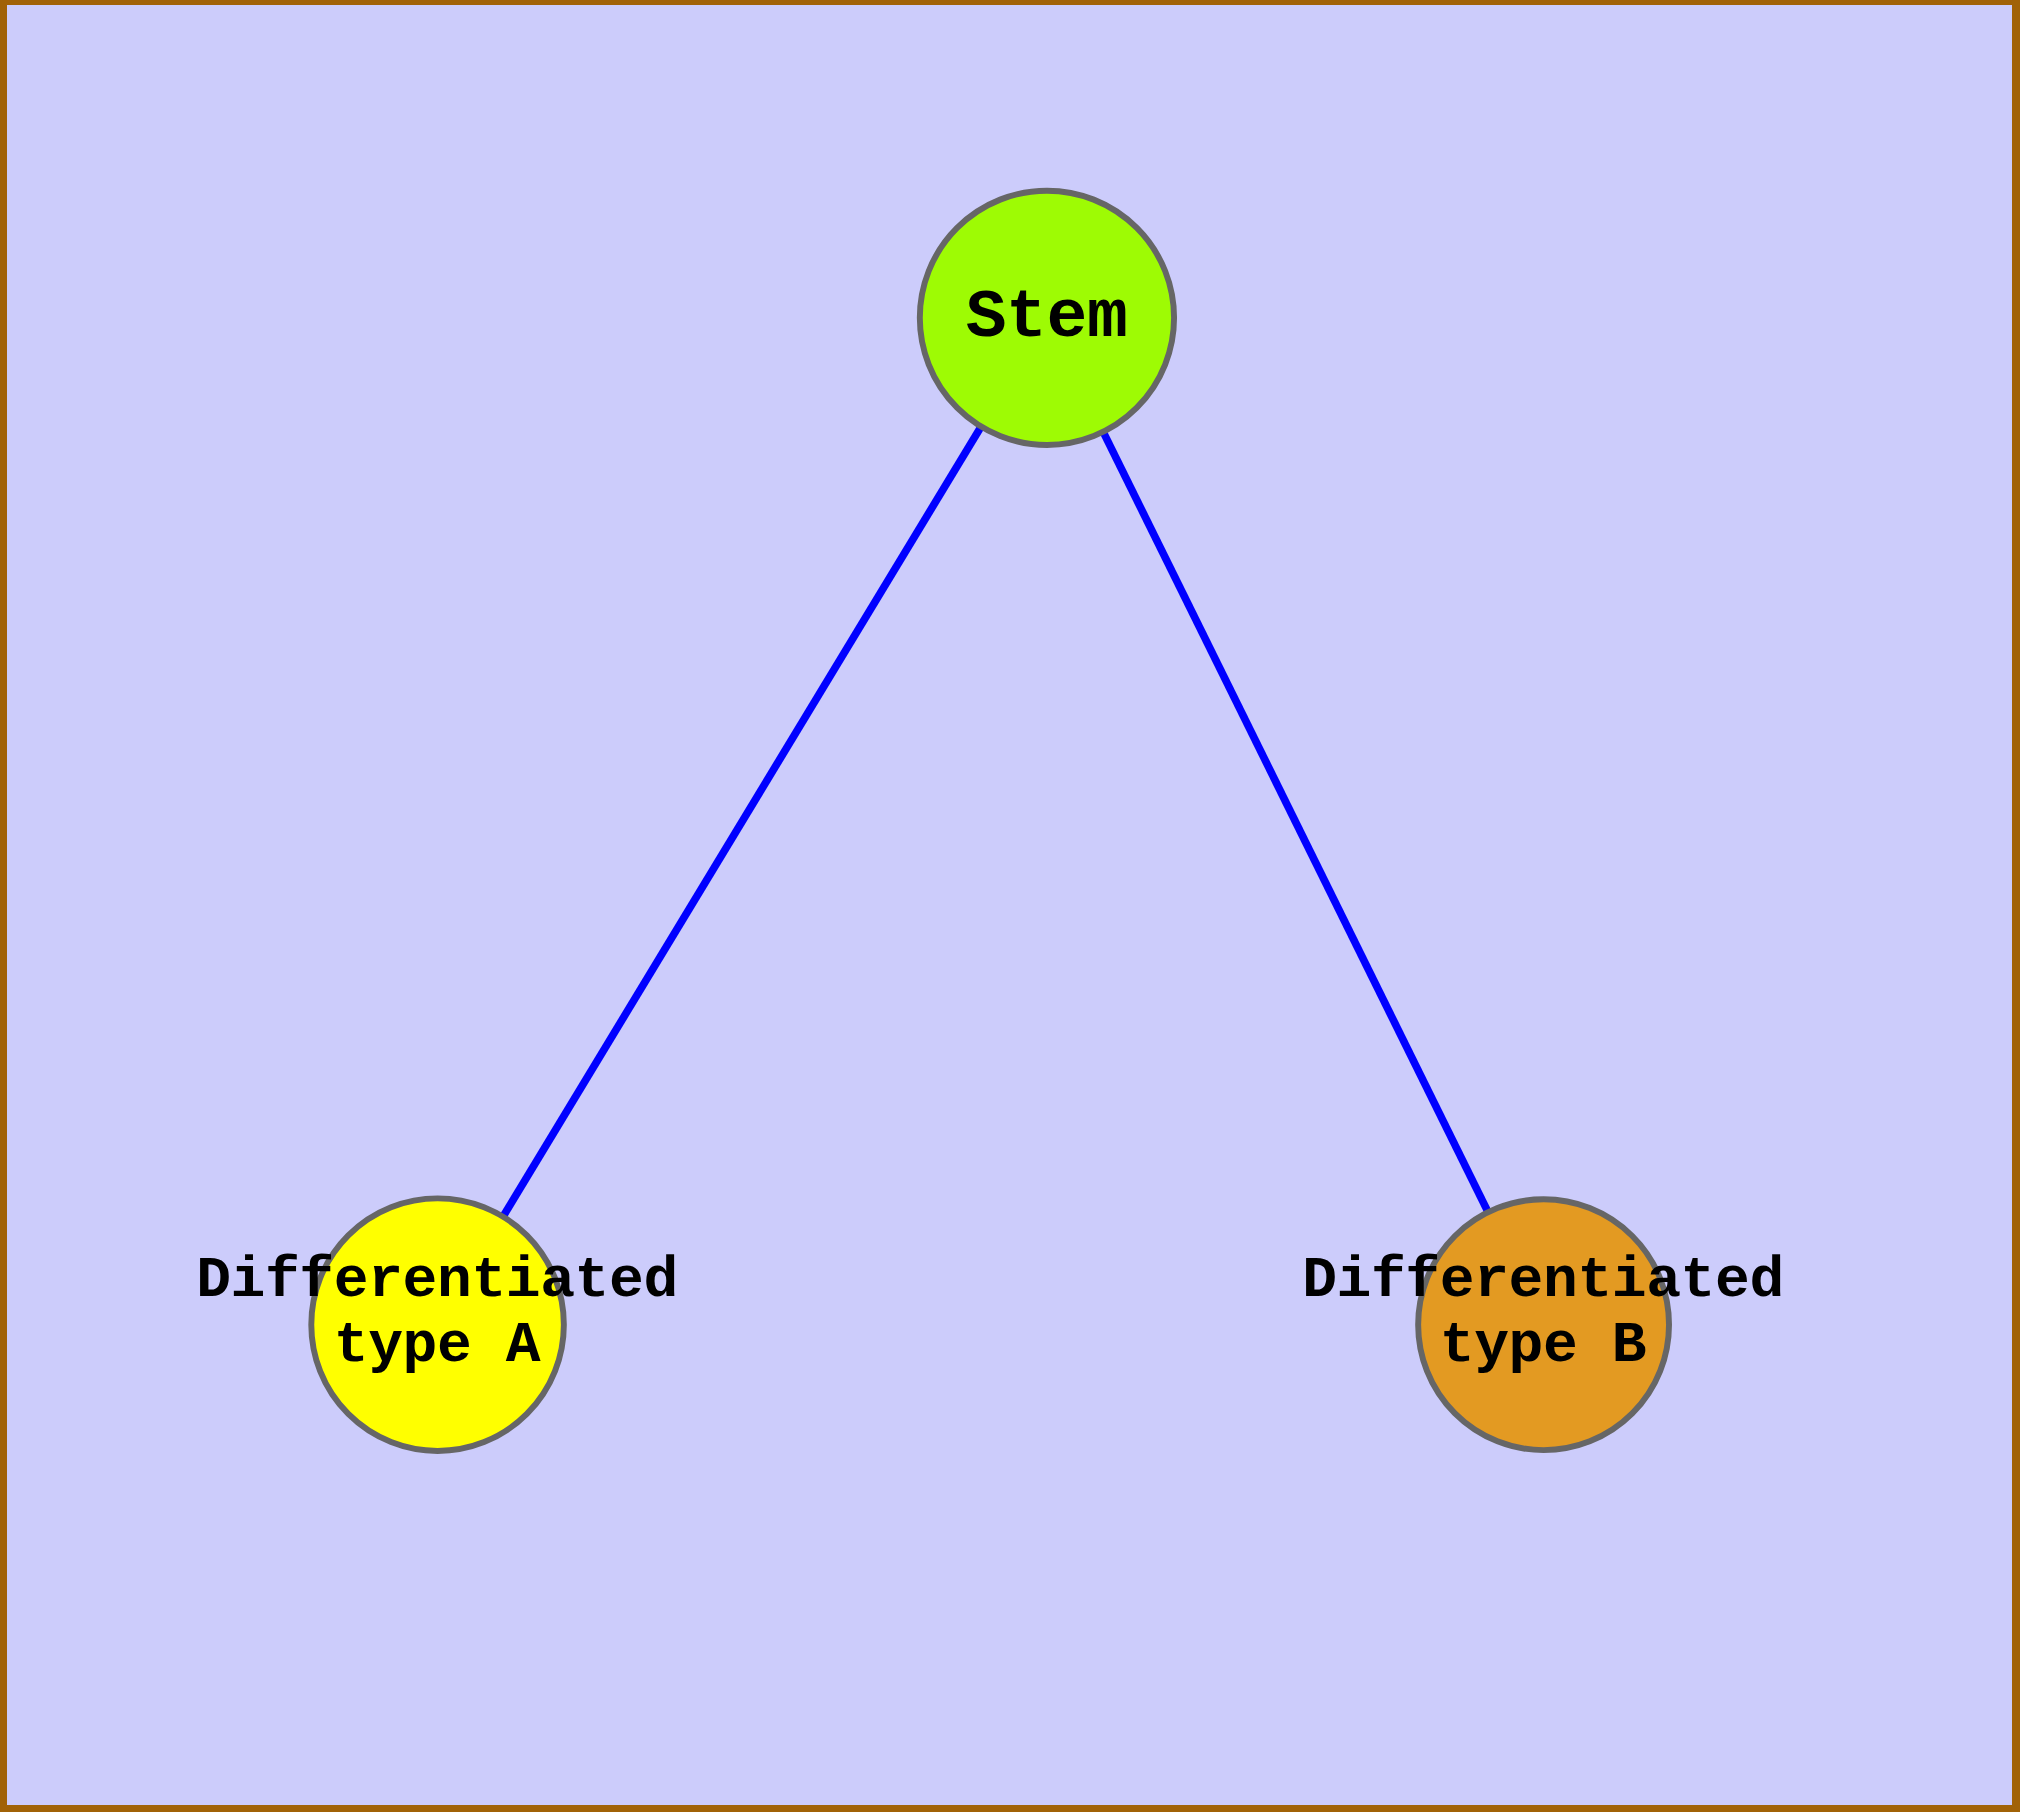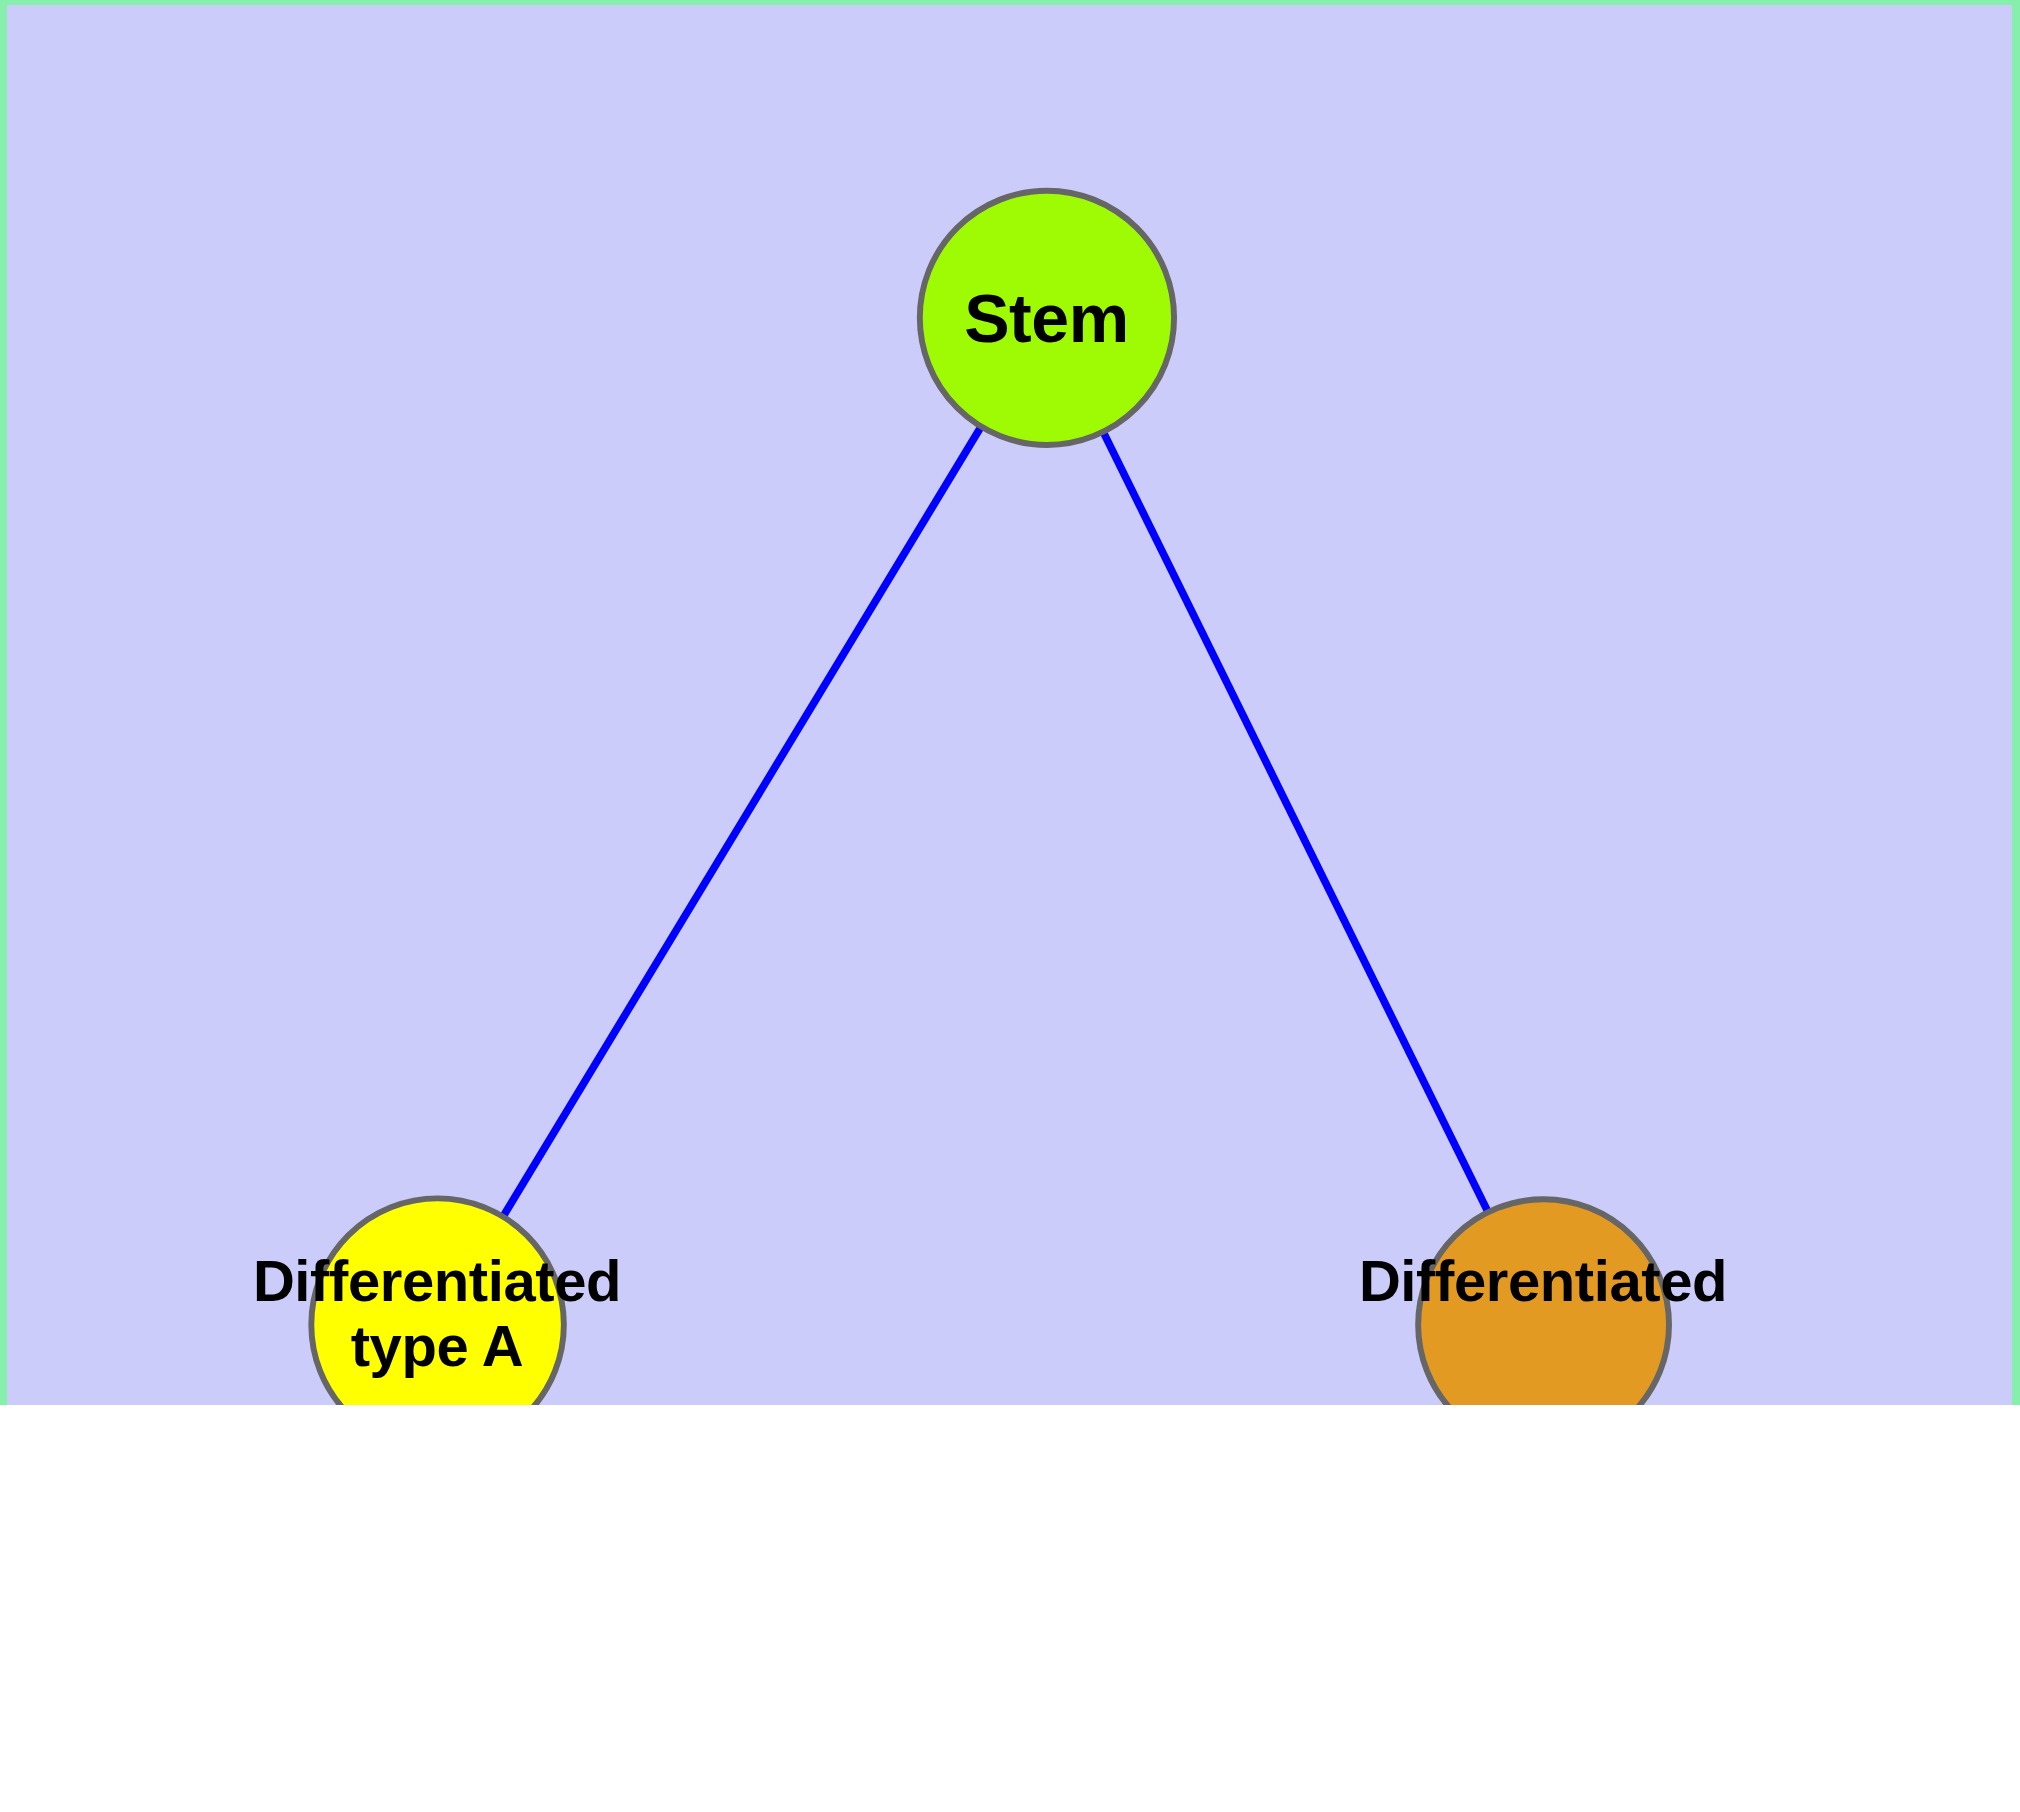--- a/index.html
+++ b/index.html
@@ -4,24 +4,24 @@
 <title>Cell differentiation graph</title>
 <style>
   html, body {
     margin: 0;
     padding: 0;
     background: #ffffff;
   }
   #stage {
     position: relative;
     width: 2021px;
-    height: 1405px;
-    background: #86efac;
+    height: 1812px;
+    background: #a16207;
     overflow: hidden;
-    font-family: Liberation Sans, sans-serif;
+    font-family: Liberation Mono, monospace;
   }
   #canvas {
     position: absolute;
     left: 6.8px;
     top: 5.1px;
     width: 2005px;
     height: 1800px;
     background: #ccccfb;
   }
   #graph-svg {
@@ -64,15 +64,15 @@
       <circle cx="1235" cy="375" r="150" fill="#9efb04" stroke="#666666" stroke-width="7"></circle>
       <circle cx="516" cy="1563" r="149" fill="#ffff00" stroke="#666666" stroke-width="7"></circle>
       <circle cx="1821" cy="1563" r="148" fill="#e39a22" stroke="#666666" stroke-width="7"></circle>
     </g>
   </svg>
 
   <div class="node-label label-stem" style="left:792px; top:280px; width:509px;"><span>Stem</span></div>
 
   <div class="node-label label-child" style="left:98px; top:1249px; width:678px;"><span>Differentiated</span><br><span>type A</span></div>
 
-  <div class="node-label label-child" style="left:1204px; top:1249px; width:678px;"><span>Differentiated</span><br></div>
+  <div class="node-label label-child" style="left:1204px; top:1249px; width:678px;"><span>Differentiated</span><br><span>type B</span></div>
 </div>
 
 
 </body></html>

